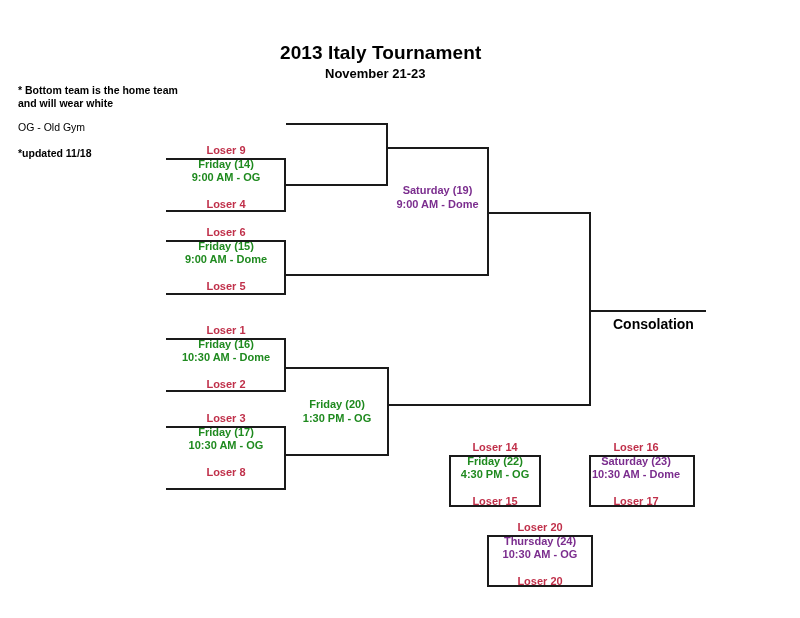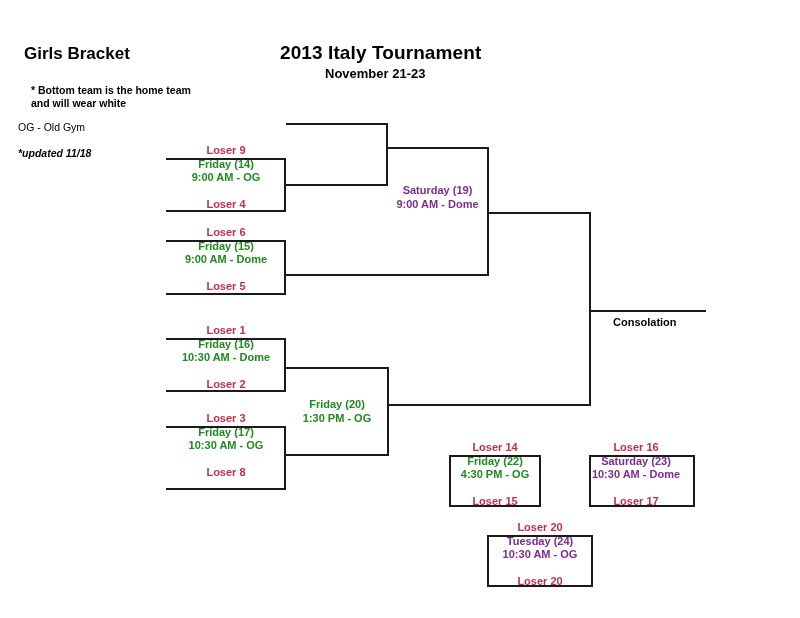--- a/index.html
+++ b/index.html
@@ -45,22 +45,22 @@
     left: 24px;
     top: 44px;
     font-size: 17px;
   }
   .legend-line {
     position: absolute;
     font-size: 10.5px;
     color: #000000;
     white-space: nowrap;
   }
-  .legend-bold { font-weight: bold; margin-left: 13px; }
-  .legend-italic { font-weight: bold; font-style: italic; }
+  .legend-bold { font-weight: bold; }
+  .legend-italic { font-weight: bold; }
   #legend-note-1 { left: 18px; top: 84px; }
   #legend-note-2 { left: 18px; top: 97px; }
   #legend-og     { left: 18px; top: 121px; font-weight: normal; }
   #legend-upd    { left: 18px; top: 147px; }
 
   
   .game {
     position: absolute;
     text-align: center;
     line-height: 13.5px;
@@ -83,21 +83,21 @@
   .box {
     position: absolute;
     border: 2px solid #1a1a1a;
     box-sizing: border-box;
   }
 
   #consolation-label {
     position: absolute;
     left: 613px;
     top: 316px;
-    font-size: 11px;
+    font-size: 14px;
     font-weight: bold;
     color: #000000;
     white-space: nowrap;
   }
 </style>
 </head>
 <body>
 
 <div id="page">
 
@@ -133,21 +133,20 @@
       <line x1="388" y1="368" x2="388" y2="455"></line>
 
       <line x1="488" y1="213" x2="591" y2="213"></line>
       <line x1="388" y1="405" x2="591" y2="405"></line>
       <line x1="590" y1="213" x2="590" y2="405"></line>
 
       <line x1="590" y1="311" x2="706" y2="311"></line>
     </g>
   </svg>
 
-  <div class="hdr-title" id="bracket-name">Girls Bracket</div>
   <div class="hdr-title" id="page-title">2013 Italy Tournament</div>
   <div class="hdr-title" id="page-subtitle">November 21-23</div>
 
   <div class="legend-line legend-bold" id="legend-note-1">* Bottom team is the home team</div>
   <div class="legend-line legend-bold" id="legend-note-2">and will wear white</div>
   <div class="legend-line" id="legend-og">OG - Old Gym</div>
   <div class="legend-line legend-italic" id="legend-upd">*updated 11/18</div>
 
   <div class="game" style="left:166px; top:144px; width:120px;">
     <div class="team">Loser 9</div>
@@ -209,19 +208,19 @@
     <div class="team">Loser 16</div>
     <div class="info purple">Saturday (23)</div>
     <div class="info purple">10:30 AM - Dome</div>
     <div class="spacer-row"></div>
     <div class="team">Loser 17</div>
   </div>
 
   <div class="box" style="left:487px; top:535px; width:106px; height:52px;"></div>
   <div class="game" style="left:487px; top:521px; width:106px;">
     <div class="team">Loser 20</div>
-    <div class="info purple">Tuesday (24)</div>
+    <div class="info purple">Thursday (24)</div>
     <div class="info purple">10:30 AM - OG</div>
     <div class="spacer-row"></div>
     <div class="team">Loser 20</div>
   </div>
 
 </div>
 
 </body></html>

